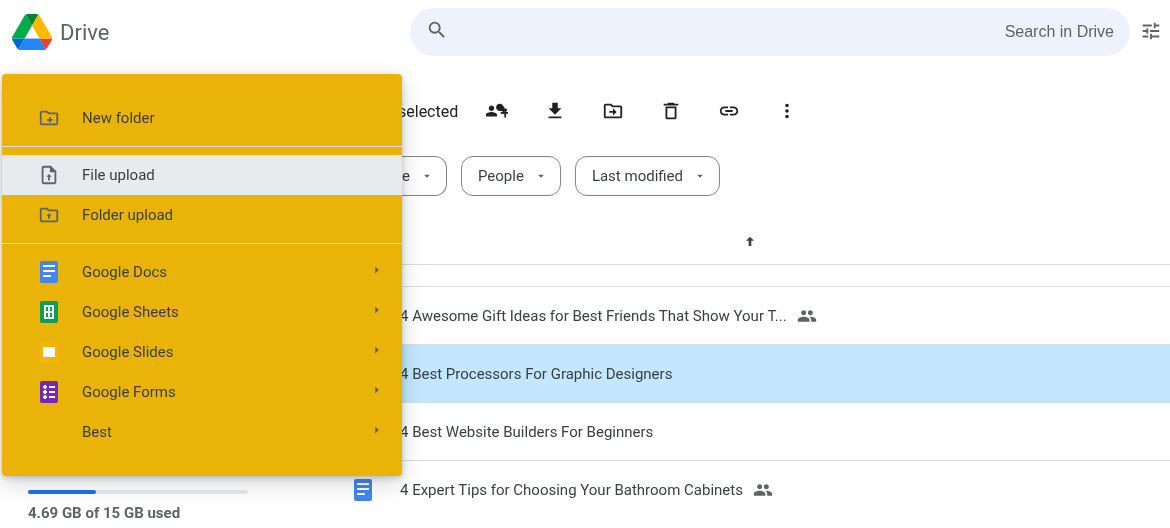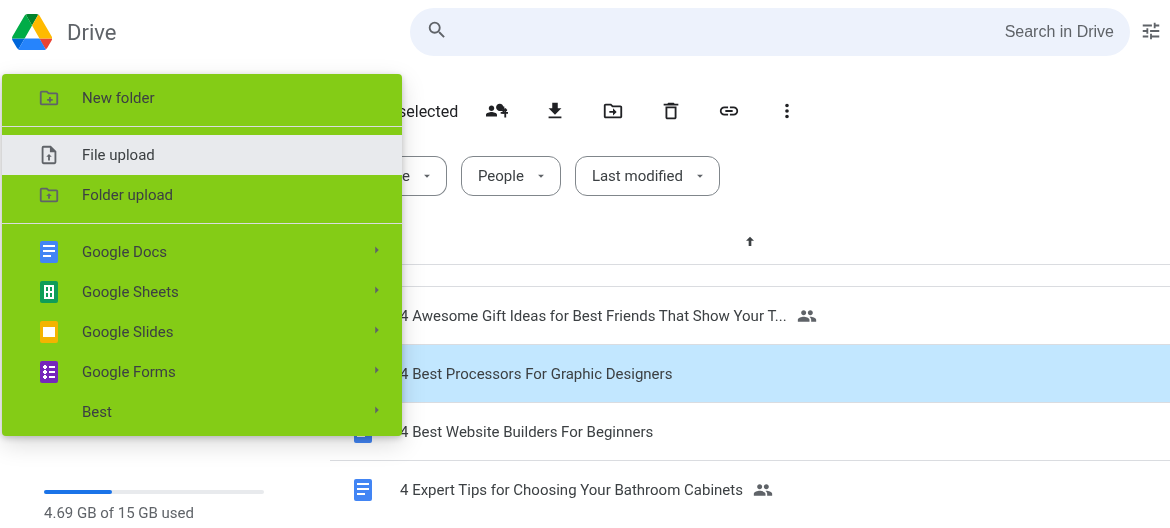--- a/index.html
+++ b/index.html
@@ -16,21 +16,21 @@
   .header {
     height: 64px;
     display: flex;
     align-items: center;
     padding-left: 12px;
     gap: 8px;
   }
   .drive-logo {
     display: flex;
     align-items: center;
-    gap: 15px;
+    gap: 8px;
     margin-right: 40px;
   }
   .drive-logo svg { width: 40px; height: 36px; }
   .drive-title { font-size: 22px; color: #5f6368; }
   .search-bar {
     flex: 0 0 auto;
     display: flex;
     align-items: center;
     background: #edf2fc;
     border-radius: 24px;
@@ -114,40 +114,41 @@
   .row.selected { background: #c2e7ff; }
   .row.first-partial { height: 22px; padding-left:0;}
   .doc-icon { width:22px; height:22px; margin-right: 24px; display:inline-flex; }
   .row .fname { color:#3c4043; }
   .shared-icon { margin-left: 10px; display:inline-flex;}
   .shared-icon svg { width:20px; height:20px; fill:#5f6368;}
 
   
   .storage {
     position: absolute;
-    left: 44px;
+    left: 28px;
     top: 490px;
     width: 240px;
+    font-weight: bold;
   }
   .storage-bar {
     width: 220px; height: 4px; background:#e8eaed; border-radius:2px; margin-bottom:10px;
   }
   .storage-bar .fill { height:100%; background:#1a73e8; border-radius:2px; width:31%; }
   .storage-text { font-size:15px; color:#5f6368; }
 
   
   .new-menu {
     position: absolute;
     left: 2px;
     top: 74px;
     width: 400px;
-    background: #84cc16;
+    background: #eab308;
     border-radius: 4px;
     box-shadow: 0 2px 6px rgba(0,0,0,0.2), 0 8px 24px rgba(0,0,0,0.15);
-    padding: 4px 0;
+    padding: 24px 0;
     z-index: 50;
   }
   .menu-item {
     display: flex;
     align-items: center;
     height: 40px;
     padding: 0 18px 0 36px;
     font-size: 15px;
     color: #3c4043;
     cursor: pointer;

